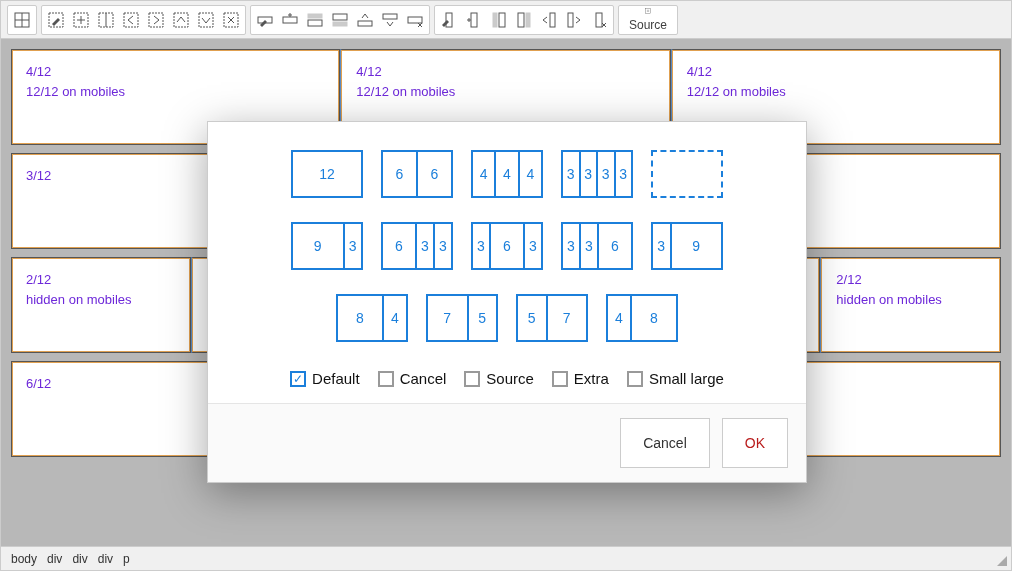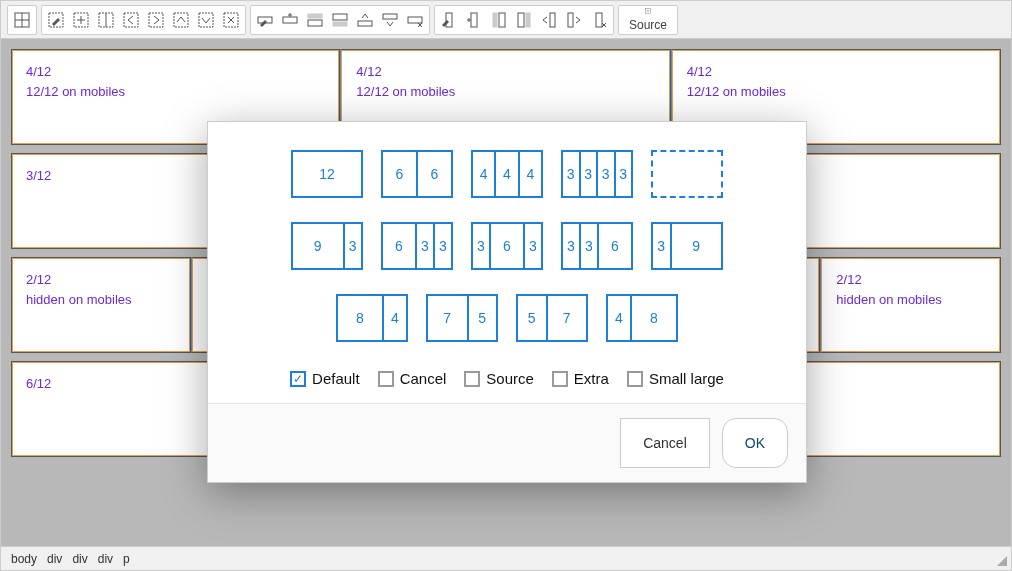--- a/index.html
+++ b/index.html
@@ -194,21 +194,21 @@
   gap:12px;
 }
 .btn {
   padding: 16px 22px;
   border:1px solid #ccc;
   background:#fff;
   cursor:pointer;
   font-size:14px;
   color:#333;
 }
-.btn.disabled { color:#0c4a6e; cursor:default;border-radius:14px; }
+.btn.disabled { color:#b91c1c; cursor:default; }
 </style>
 </head>
 <body>
 
 <div class="toolbar">
   <div class="toolbar-group">
     <div class="tb-btn">
         <svg viewBox="0 0 16 16">
           <rect x="1" y="1" width="14" height="14" fill="none" stroke="#555"></rect>
           <line x1="8" y1="1" x2="8" y2="15" stroke="#555"></line>

